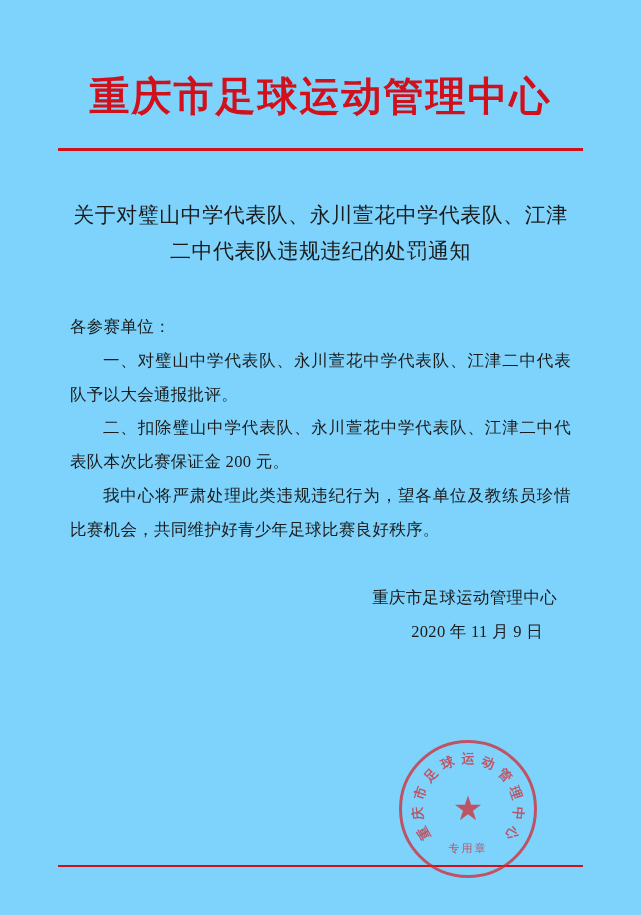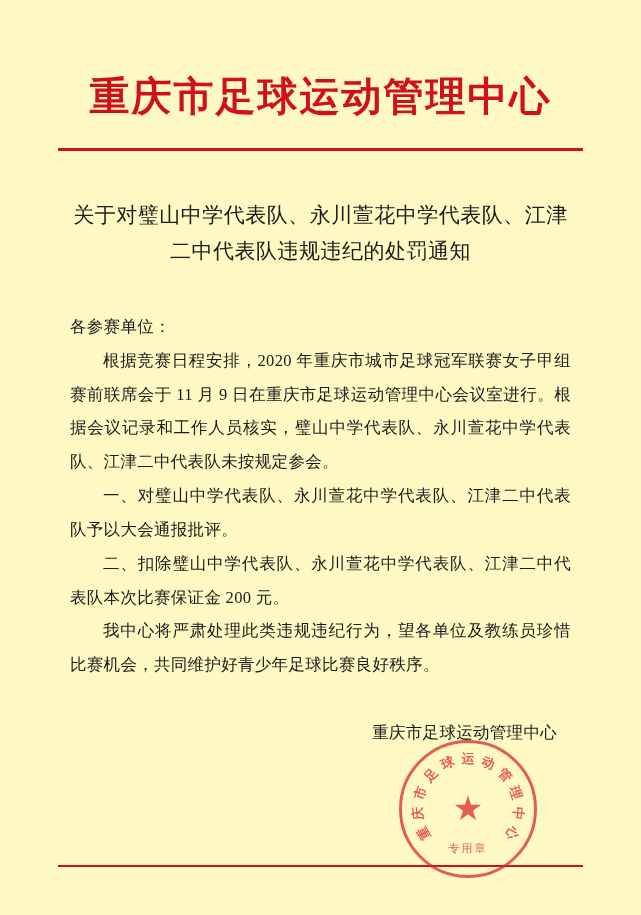--- a/index.html
+++ b/index.html
@@ -12,21 +12,21 @@
     height: 915px;
     font-family: "Liberation Serif", "DejaVu Serif", serif;
     color: #1b1b1b;
     overflow: hidden;
     position: relative;
   }
   .page {
     position: relative;
     width: 641px;
     height: 915px;
-    background: #fef9c3;
+    background: #7dd3fc;
     box-sizing: border-box;
     padding: 0 58px;
   }
   
   .letterhead {
     padding-top: 72px;
     text-align: center;
   }
   .letterhead-title {
     color: #d0111b;
@@ -158,28 +158,28 @@
 
   <div class="letterhead">
     <div class="letterhead-title">重庆市足球运动管理中心</div>
     <div class="red-rule"></div>
   </div>
 
   <div class="doc-title">关于对璧山中学代表队、永川萱花中学代表队、江津二中代表队违规违纪的处罚通知</div>
 
   <div class="body-block">
     <p class="salutation">各参赛单位：</p>
-    <p class="para">根据竞赛日程安排，2020 年重庆市城市足球冠军联赛女子甲组赛前联席会于 11 月 9 日在重庆市足球运动管理中心会议室进行。根据会议记录和工作人员核实，璧山中学代表队、永川萱花中学代表队、江津二中代表队未按规定参会。</p>
     <p class="para">一、对璧山中学代表队、永川萱花中学代表队、江津二中代表队予以大会通报批评。</p>
     <p class="para">二、扣除璧山中学代表队、永川萱花中学代表队、江津二中代表队本次比赛保证金 200 元。</p>
     <p class="para">我中心将严肃处理此类违规违纪行为，望各单位及教练员珍惜比赛机会，共同维护好青少年足球比赛良好秩序。</p>
   </div>
 
   <div class="signature">
     <span class="sig-line">重庆市足球运动管理中心</span>
+    <span class="sig-date">2020 年 11 月 9 日</span>
   </div>
 
   <div class="seal">
     <div class="seal-inner"></div>
     <div class="seal-text" id="seal-ring-text">
         <span style="transform: translate(-43.8153px, 24.0877px) rotate(-2.07345rad) translate(-50%, -50%); left: 66px; top: 66px;">重</span>
         <span style="transform: translate(-49.8067px, 4.39256px) rotate(-1.65876rad) translate(-50%, -50%); left: 66px; top: 66px;">庆</span>
         <span style="transform: translate(-47.3549px, -16.0472px) rotate(-1.24407rad) translate(-50%, -50%); left: 66px; top: 66px;">市</span>
         <span style="transform: translate(-36.8757px, -33.7666px) rotate(-0.82938rad) translate(-50%, -50%); left: 66px; top: 66px;">足</span>
         <span style="transform: translate(-20.1453px, -45.7621px) rotate(-0.41469rad) translate(-50%, -50%); left: 66px; top: 66px;">球</span>

